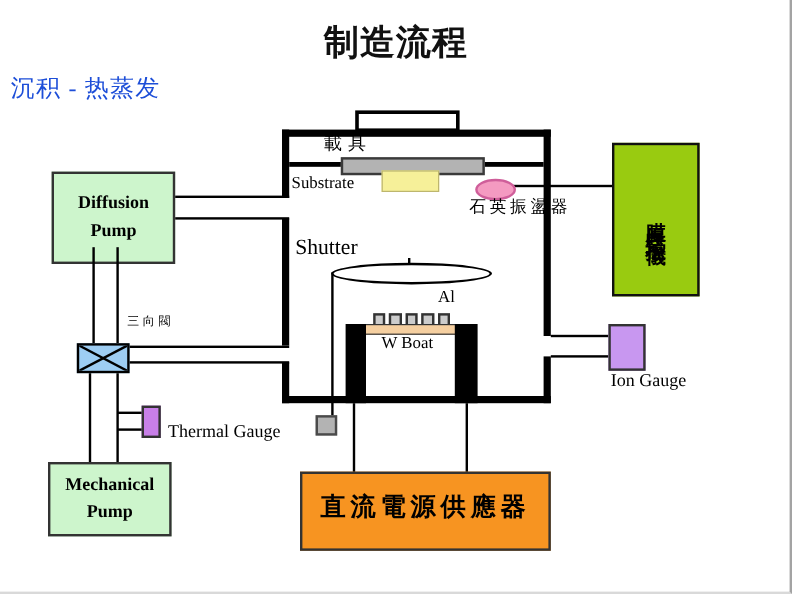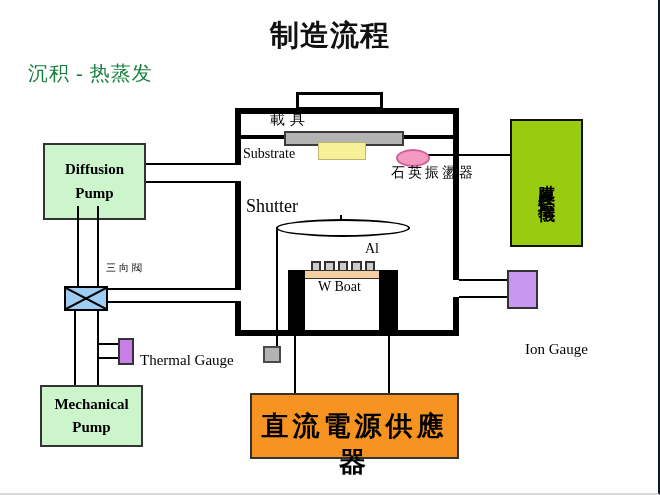--- a/index.html
+++ b/index.html
@@ -1,26 +1,26 @@
 <!DOCTYPE html>
 <html><head>
 <meta charset="utf-8">
 <style>
   html,body{margin:0;padding:0;background:#ffffff;}
   #slide{
     position:relative;width:660px;height:495px;background:#ffffff;overflow:hidden;
     font-family:"Liberation Serif","DejaVu Serif",serif;
-    border-right:2px solid #0f172a;border-bottom:2px solid #d9d9d9;box-sizing:border-box;
+    border-right:2px solid #a3a3a3;border-bottom:2px solid #d9d9d9;box-sizing:border-box;
   }
   .abs{position:absolute;}
   .black{background:#000;}
   
   .title{left:0;top:16px;width:660px;text-align:center;font-size:29px;font-weight:600;
          color:#111;letter-spacing:1px;}
-  .subtitle{left:28px;top:60px;font-size:20px;color:#15803d;letter-spacing:1px;}
+  .subtitle{left:9px;top:60px;font-size:20px;color:#1d4ed8;letter-spacing:1px;}
   .lbl{color:#000;font-weight:normal;white-space:nowrap;}
   .cn{letter-spacing:3px;}
   
   .wall{background:#000;}
   .lid{left:296px;top:92px;width:81px;height:12px;background:#fff;border:3px solid #000;}
   .support{left:241px;top:135px;width:212px;height:4px;background:#000;}
   .holder{left:284px;top:131px;width:116px;height:11px;background:#b3b3b3;border:2px solid #3a3a3a;}
   .substrate{left:318px;top:142px;width:46px;height:16px;background:#f6f099;border:1px solid #bdb66e;}
   .quartz{left:396px;top:149px;width:30px;height:14px;background:#f49ac1;border:2px solid #cf5e9a;border-radius:50%;}
   .quartz-line{left:427px;top:154px;width:83px;height:2px;background:#000;}
@@ -42,21 +42,21 @@
   .diffusion{left:43px;top:143px;width:103px;height:77px;}
   .mechanical{left:40px;top:385px;width:103px;height:62px;}
   .valve{left:64px;top:286px;width:44px;height:25px;background:#9dcdf3;border:2px solid #000;box-sizing:border-box;}
   .thermalbox{left:118px;top:338px;width:16px;height:27px;background:#c87fe8;}
   .ionbox{left:507px;top:270px;width:31px;height:39px;background:#c897f0;}
   .monitorbox{left:510px;top:119px;width:73px;height:128px;background:#99cb10;border:2px solid #111;
               display:flex;align-items:center;justify-content:center;}
   .monitor-text{writing-mode:vertical-rl;text-orientation:upright;font-size:17px;font-weight:bold;
                 letter-spacing:5px;color:#000;}
   .powerbox{left:250px;top:393px;width:209px;height:66px;background:#f79421;
-            font-size:27px;font-weight:bold;letter-spacing:4px;padding-top:13px;}
+            font-size:21px;font-weight:bold;letter-spacing:4px;padding-top:13px;}
   
   .pipe{background:#000;}
 </style>
 </head>
 <body>
 
 <div id="slide">
 
   <div class="abs title">制造流程</div>
   <div class="abs subtitle">沉积 - 热蒸发</div>
@@ -134,19 +134,19 @@
     <span>Pump</span>
   </div>
 
   <div class="abs monitorbox box">
     <span class="monitor-text">膜厚監控儀</span>
   </div>
 
   <div class="abs pipe" style="left:459px;top:279px;width:48px;height:2px;"></div>
   <div class="abs pipe" style="left:459px;top:296px;width:48px;height:2px;"></div>
   <div class="abs box ionbox"></div>
-  <div class="abs lbl" style="left:525px;top:310px;font-size:15px;margin-top:31px;">Ion Gauge</div>
+  <div class="abs lbl" style="left:509px;top:310px;font-size:15px;">Ion Gauge</div>
 
   <div class="abs box powerbox">
     <span>直流電源供應器</span>
   </div>
 
 </div>
 
 </body></html>

